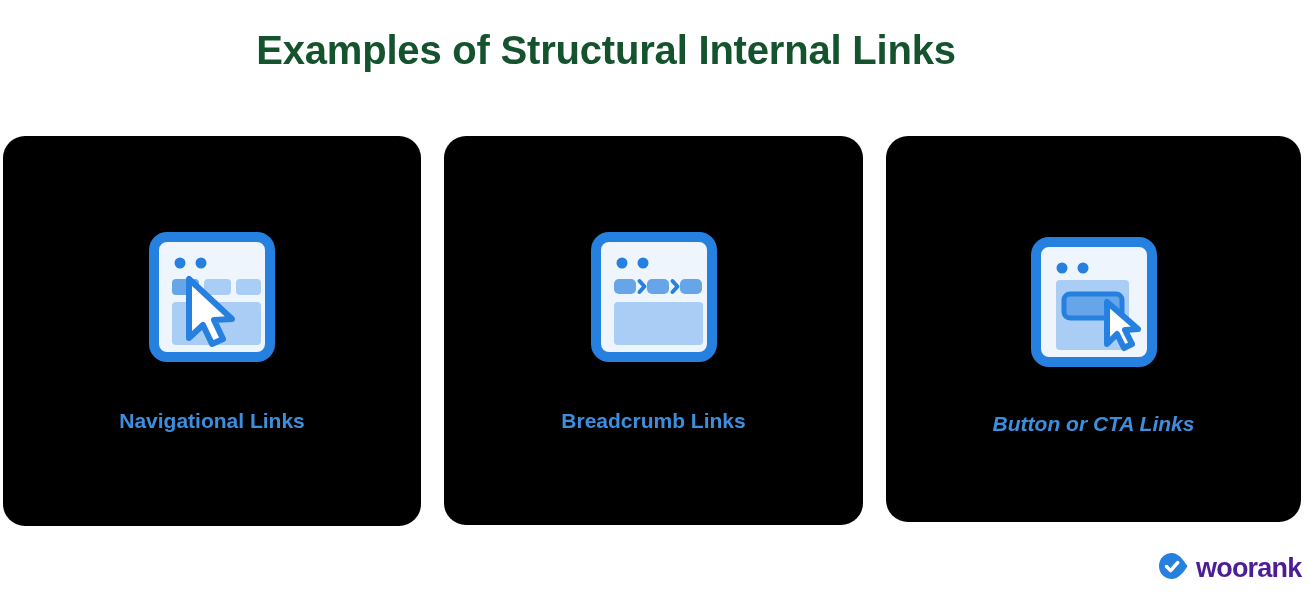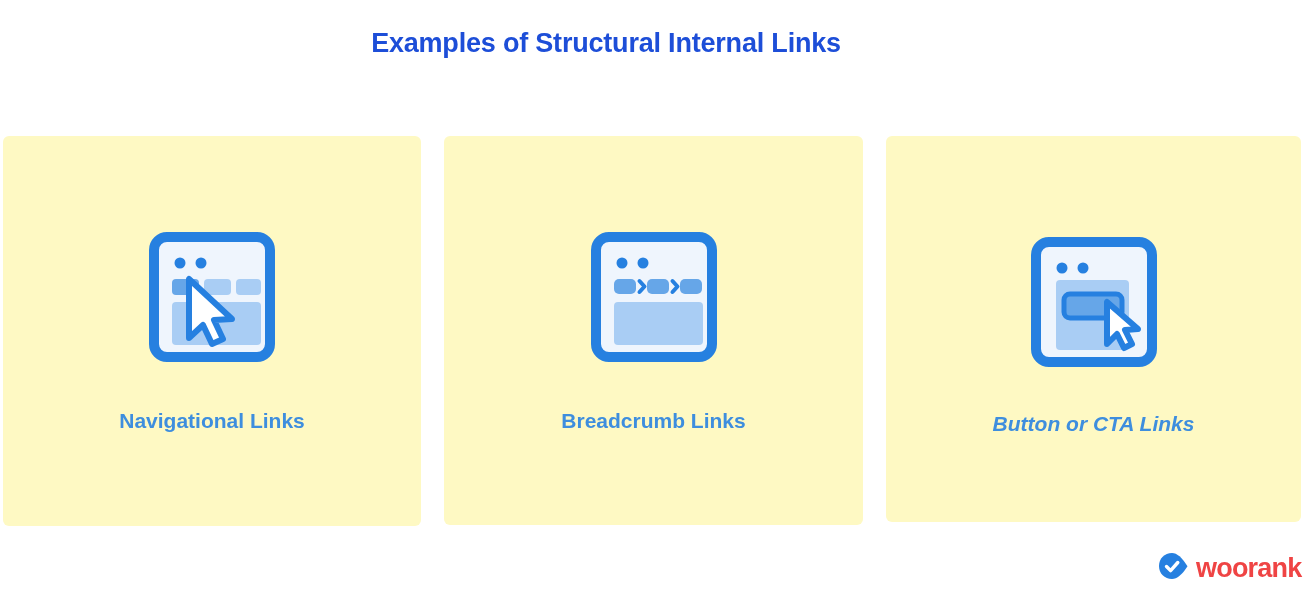--- a/index.html
+++ b/index.html
@@ -15,39 +15,39 @@
     overflow: hidden;
   }
 
   
   .page-title {
     position: absolute;
     top: 28px;
     left: 0;
     width: 1212px;
     text-align: center;
-    font-size: 27px;
+    font-size: 40px;
     font-weight: bold;
-    color: #1d4ed8;
+    color: #14532d;
     letter-spacing: -0.2px;
   }
 
   
   .cards {
     position: absolute;
     top: 136px;
     left: 3px;
     width: 1302px;
     height: 390px;
     display: flex;
     gap: 23px;
   }
   .card {
-    background: #fef9c3;
-    border-radius: 6px;
+    background: #000000;
+    border-radius: 22px;
     position: relative;
     display: flex;
     flex-direction: column;
     align-items: center;
   }
   .card-1 { width: 418px; height: 390px; }
   .card-2 { width: 419px; height: 389px; }
   .card-3 { width: 415px; height: 386px; font-style: italic; }
 
   .icon-wrap {
@@ -74,21 +74,21 @@
     left: 1158px;
     top: 552px;
     display: flex;
     align-items: center;
     gap: 7px;
   }
   .logo-mark { display: block; }
   .logo-text {
     font-size: 27px;
     font-weight: bold;
-    color: #ef4444;
+    color: #4c1d95;
     letter-spacing: -0.8px;
     line-height: 1;
   }
 </style>
 </head>
 <body>
 
 <div class="page-title">Examples of Structural Internal Links</div>
 
 <div class="cards">

